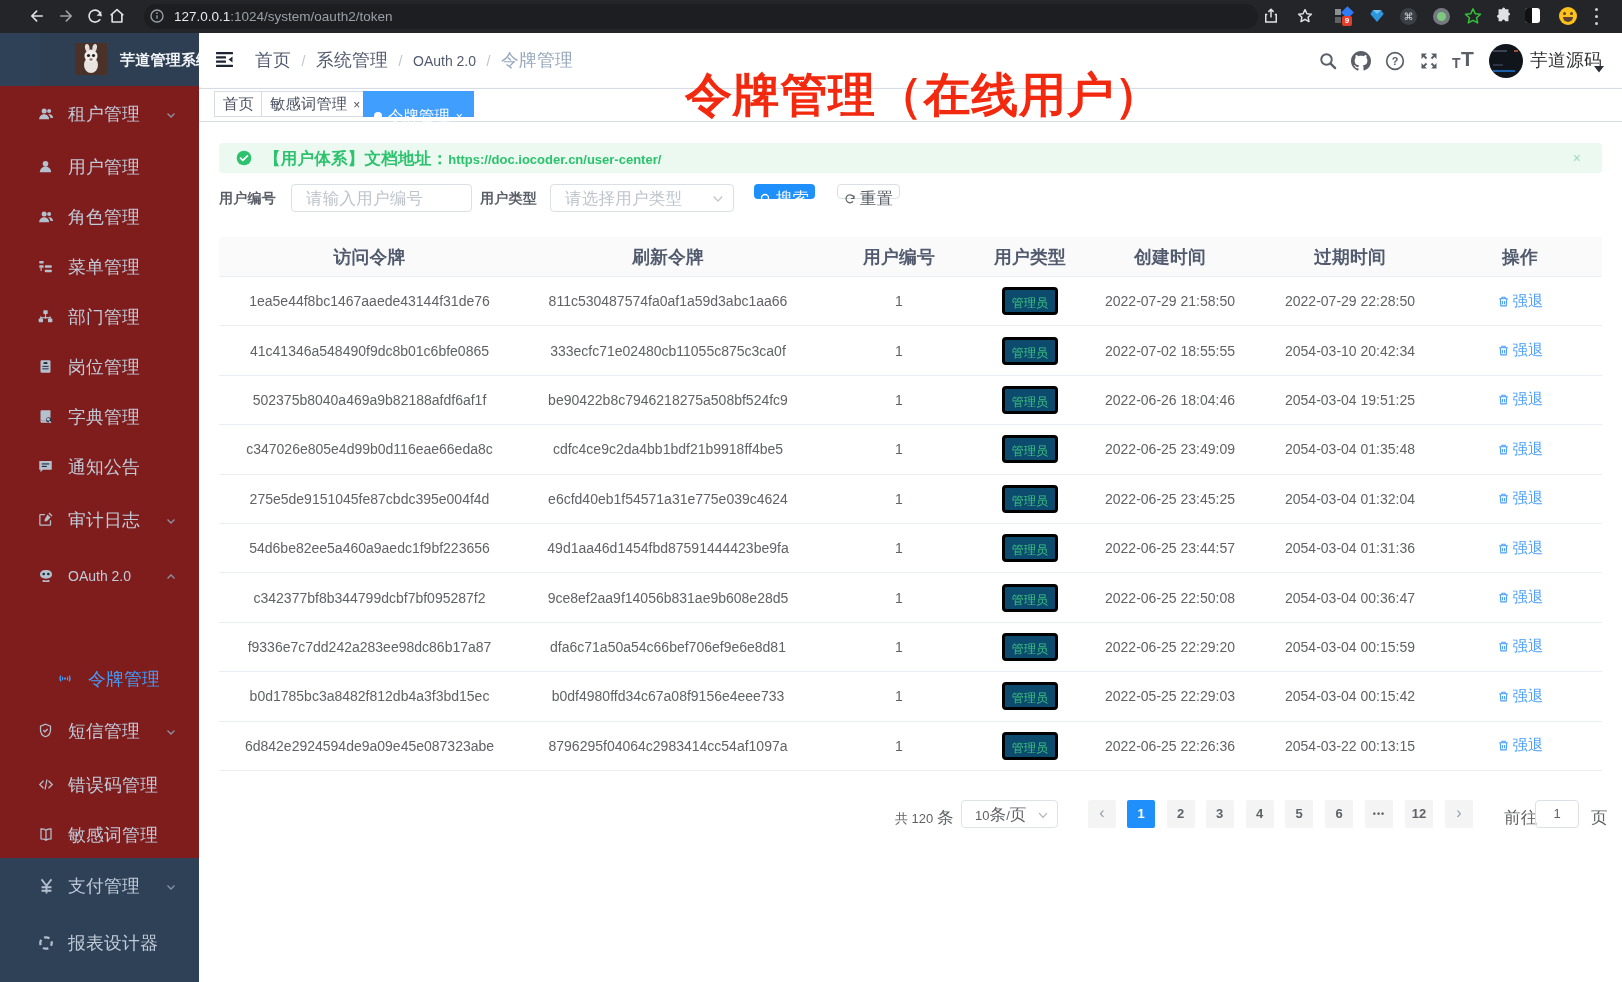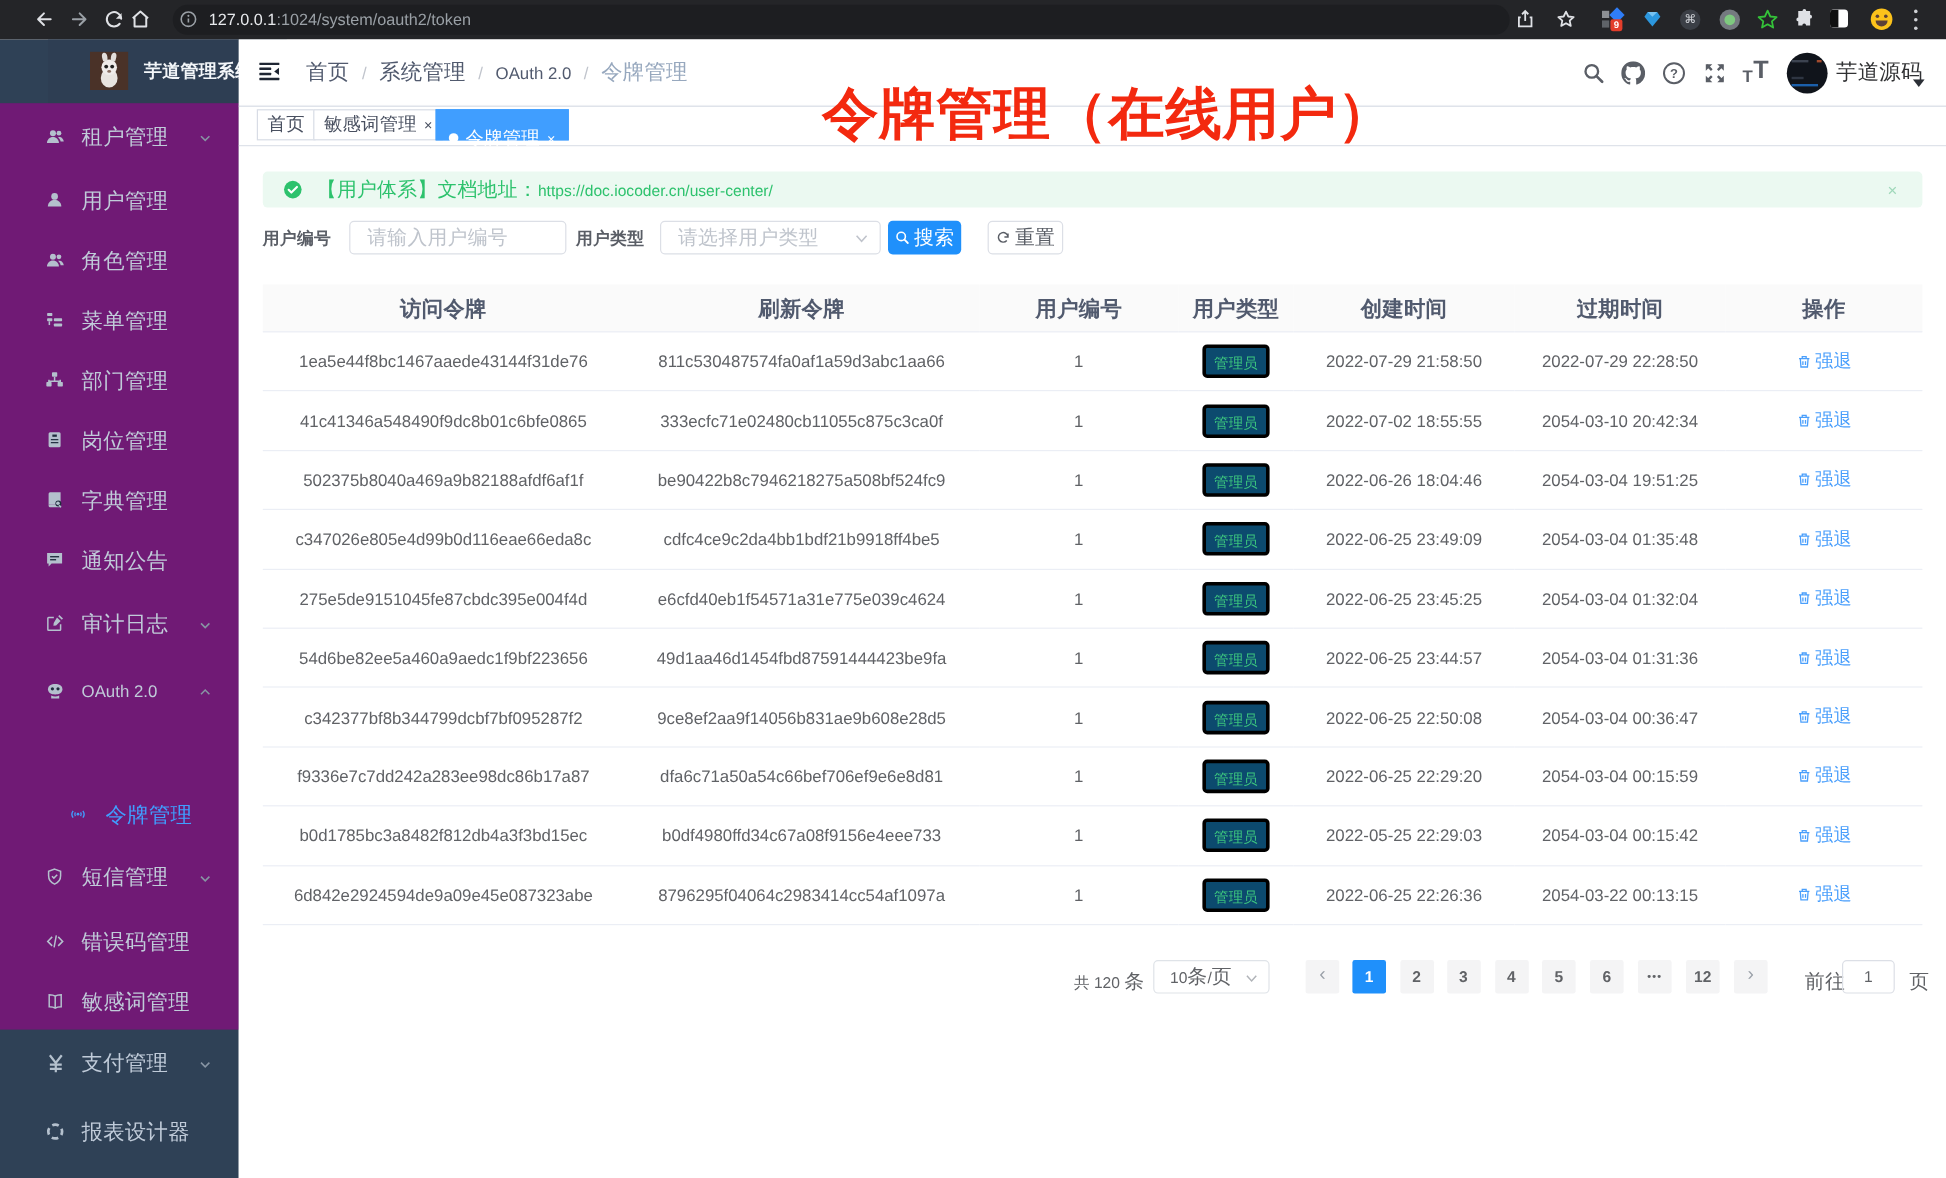--- a/index.html
+++ b/index.html
@@ -11,21 +11,21 @@
   
   #chrome { position:absolute; left:0; top:0; width:1622px; height:33px; background:#242528; }
   #pill { position:absolute; left:144px; top:4px; width:1114px; height:25px; border-radius:13px; background:#1d1e21; }
   .url { position:absolute; left:174px; top:0; height:33px; line-height:33px; font-size:13.5px; color:#e8eaed; }
   .url .dim { color:#9aa0a6; }
 
   
   #aside { position:absolute; left:0; top:33px; width:199px; height:949px; background:#2f4156; }
   #logo { position:absolute; left:0; top:0; width:199px; height:53px; background:#2e3e53;margin-left:40px; }
   #logoTxt { position:absolute; left:80px; top:0; height:53px; line-height:53px; color:#f3f6f9; font-size:15px; font-weight:700; }
-  #menu { position:absolute; left:0; top:53px; width:199px; height:772px; background:#701a75; }
+  #menu { position:absolute; left:0; top:53px; width:199px; height:772px; background:#7f1d1d; }
   .mi { position:relative; height:51.45px; display:flex; align-items:center; color:#c0cbd9; font-size:14px; }
   .mi .ic { position:absolute; left:38px; width:16px; height:16px; text-align:center; color:#b4c0cd; }
   .mi .tx { position:absolute; left:68px; }
   .mi .ar { position:absolute; right:22px; color:#8794a3; }
   .mi.sub .ic { left:57px; }
   .mi.sub .tx { left:88px; }
   .mi.act, .mi.act .ic { color:#409eff; }
   #bmenu { position:absolute; left:0; top:825px; width:199px; }
   #bmenu .mi { height:56px; color:#c0cbd9; }
 
@@ -40,28 +40,28 @@
   .tab { position:absolute; top:2px; height:26px; line-height:24px; border:1px solid #d8dce5; background:#fff;
      color:#495060; font-size:12px; padding:0 8px; }
   .tab.on { background:#409eff; color:#fff; border-color:#409eff; padding:12px 10px; }
   .tab .dot { display:inline-block; width:8px; height:8px; border-radius:50%; background:#fff; margin-right:6px; position:relative; top:-1px; }
   .tab .x { margin-left:6px; font-size:12px; }
 
   #content { position:absolute; left:0; top:88.5px; width:1423px; height:860px; background:#fff; }
 
   
   #alert { position:absolute; left:20px; top:21.5px; width:1383px; height:30px; background:#ebf9f1; border-radius:4px; }
-  #alert .txt { position:absolute; left:45px; top:0; height:30px; line-height:30px; font-size:13px; color:#2dc26d; }
+  #alert .txt { position:absolute; left:45px; top:0; height:30px; line-height:30px; font-size:13px; color:#2dc26d;font-weight:bold; }
   #alert .x { position:absolute; right:21px; top:0; height:30px; line-height:30px; color:#9fd8ba; font-size:14px; }
 
   
   .flabel { position:absolute; top:95.5px; height:28px; line-height:28px; font-size:14px; font-weight:700; color:#5a5e66; }
   .finput { position:absolute; top:95.5px; height:28px; border:1px solid #dcdfe6; border-radius:4px; background:#fff;
       font-size:13px; color:#bfc4cc; line-height:26px; padding-left:14px; }
-  .fbtn { position:absolute; top:95.5px; height:28px; border-radius:4px; font-size:13px; line-height:28px; text-align:center; }
+  .fbtn { position:absolute; top:95.5px; height:15px; border-radius:4px; font-size:13px; line-height:28px; text-align:center;margin-left:14px; }
 
   
   #tbl { position:absolute; left:20px; top:115.5px; width:1383px; border-collapse:collapse; table-layout:fixed; }
   #tbl th { height:39.5px; background:#fafafa; font-size:14px; color:#515a6e; font-weight:700; border-bottom:1px solid #ebeef5; }
   #tbl td { height:49.4px; font-size:14px; color:#606266; text-align:center; border-bottom:1px solid #ebeef5; background:#fff; }
   .tag { display:inline-block; width:56px; height:28px; line-height:26px; background:#0c4a6e; border:3px solid #000000;
       color:#3cc57e; font-size:12px; border-radius:4px; }
   .op { color:#4a9ffc; font-size:12px; white-space:nowrap; }
 
   

